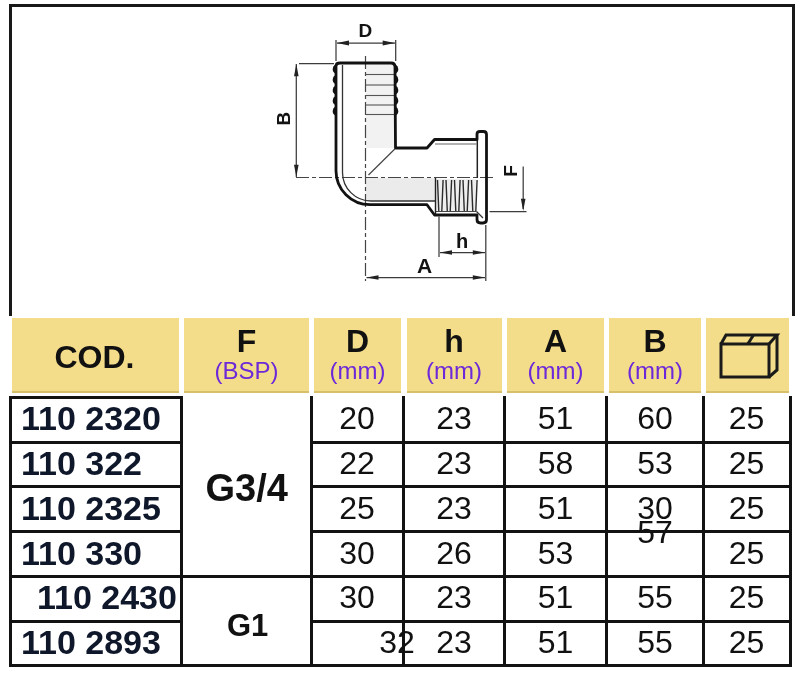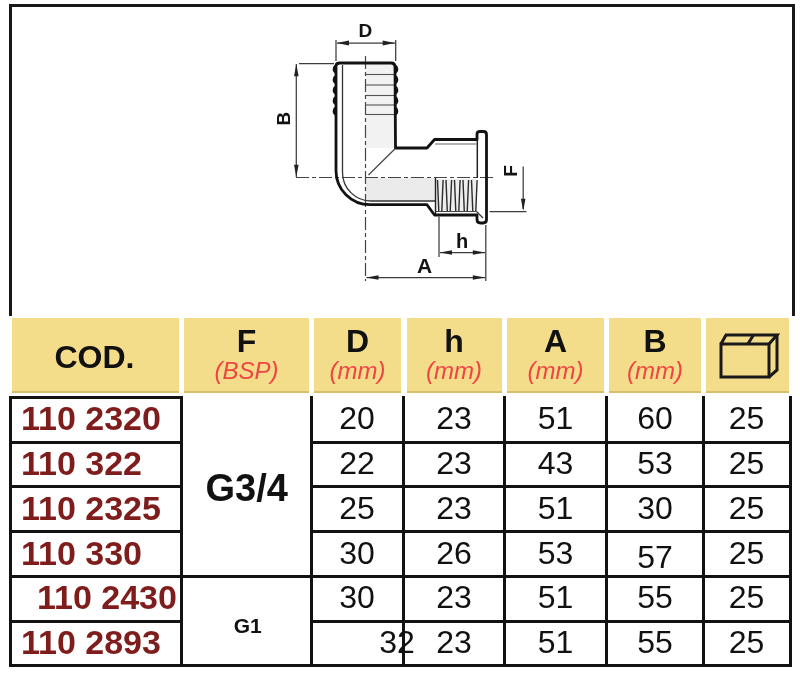--- a/index.html
+++ b/index.html
@@ -2,23 +2,23 @@
 <html><head>
 <meta charset="utf-8">
 <style>
   html,body{margin:0;padding:0;background:#fff;width:800px;height:677px;overflow:hidden;}
   body{font-family:"Liberation Sans",sans-serif;position:relative;}
   .abs{position:absolute;}
   .hline{position:absolute;height:3px;background:#121212;}
   .vline{position:absolute;width:3px;background:#121212;}
   .ycell{position:absolute;top:317.5px;height:73px;background:#F3DD8A;border-bottom:2px solid #D8C06A;}
   .hmain{position:absolute;transform:translate(-50%,-50%);font-weight:bold;font-size:32px;color:#111;line-height:1;white-space:nowrap;}
-  .hsub{position:absolute;transform:translate(-50%,-50%);font-style:italic;font-size:24px;color:#ef4444;line-height:1;white-space:nowrap;}
+  .hsub{position:absolute;transform:translate(-50%,-50%);font-size:24px;color:#6d28d9;line-height:1;white-space:nowrap;}
   .ctr{position:absolute;transform:translate(-50%,-50%);line-height:1;font-size:32px;color:#111;white-space:nowrap;}
-  .codt{position:absolute;transform:translate(0,-50%);line-height:1;font-size:34px;font-weight:bold;color:#7f1d1d;white-space:nowrap;left:21px;}
+  .codt{position:absolute;transform:translate(0,-50%);line-height:1;font-size:34px;font-weight:bold;color:#0f172a;white-space:nowrap;left:21px;}
   .bold{font-weight:bold;}
 </style>
 </head>
 <body>
 
 <div class="abs" style="left:9px;top:4px;width:780px;height:309px;border-left:3px solid #181818;border-top:3px solid #181818;border-right:3px solid #181818;"></div>
 
 <svg class="abs" style="left:0;top:0;" width="800" height="320" viewBox="0 0 800 320">
 
   <rect x="365.5" y="63" width="29" height="85" fill="#f2f2f2"></rect>
@@ -142,47 +142,47 @@
 <div class="hline" style="left:9px;top:664.2px;width:783px;"></div>
 
 <div class="codt" style="top:418.4px;">110 2320</div>
 <div class="codt" style="top:463.1px;">110 322</div>
 <div class="codt" style="top:507.8px;">110 2325</div>
 <div class="codt" style="top:552.5px;">110 330</div>
 <div class="codt" style="top:597.2px;margin-left:16px;">110 2430</div>
 <div class="codt" style="top:641.9px;">110 2893</div>
 
 <div class="ctr bold" style="left:246.7px;top:488px;font-size:38px;">G3/4</div>
-<div class="ctr bold" style="left:247.7px;top:625px;font-size:21px;">G1</div>
+<div class="ctr bold" style="left:247.7px;top:625px;font-size:31px;">G1</div>
 
 <div class="ctr" style="left:357px;top:418.4px;">20</div>
 <div class="ctr" style="left:357px;top:463.1px;">22</div>
 <div class="ctr" style="left:357px;top:507.8px;">25</div>
 <div class="ctr" style="left:357px;top:552.5px;">30</div>
 <div class="ctr" style="left:357px;top:597.2px;">30</div>
 <div class="ctr" style="left:357px;top:641.9px;margin-left:40px;">32</div>
 
 <div class="ctr" style="left:454px;top:418.4px;">23</div>
 <div class="ctr" style="left:454px;top:463.1px;">23</div>
 <div class="ctr" style="left:454px;top:507.8px;">23</div>
 <div class="ctr" style="left:454px;top:552.5px;">26</div>
 <div class="ctr" style="left:454px;top:597.2px;">23</div>
 <div class="ctr" style="left:454px;top:641.9px;">23</div>
 
 <div class="ctr" style="left:555.5px;top:418.4px;">51</div>
-<div class="ctr" style="left:555.5px;top:463.1px;">43</div>
+<div class="ctr" style="left:555.5px;top:463.1px;">58</div>
 <div class="ctr" style="left:555.5px;top:507.8px;">51</div>
 <div class="ctr" style="left:555.5px;top:552.5px;">53</div>
 <div class="ctr" style="left:555.5px;top:597.2px;">51</div>
 <div class="ctr" style="left:555.5px;top:641.9px;">51</div>
 
 <div class="ctr" style="left:655px;top:418.4px;">60</div>
 <div class="ctr" style="left:655px;top:463.1px;">53</div>
 <div class="ctr" style="left:655px;top:507.8px;">30</div>
-<div class="ctr" style="left:655px;top:557px;">57</div>
+<div class="ctr" style="left:655px;top:532px;">57</div>
 <div class="ctr" style="left:655px;top:597.2px;">55</div>
 <div class="ctr" style="left:655px;top:641.9px;">55</div>
 
 <div class="ctr" style="left:746.5px;top:418.4px;">25</div>
 <div class="ctr" style="left:746.5px;top:463.1px;">25</div>
 <div class="ctr" style="left:746.5px;top:507.8px;">25</div>
 <div class="ctr" style="left:746.5px;top:552.5px;">25</div>
 <div class="ctr" style="left:746.5px;top:597.2px;">25</div>
 <div class="ctr" style="left:746.5px;top:641.9px;">25</div>
 

